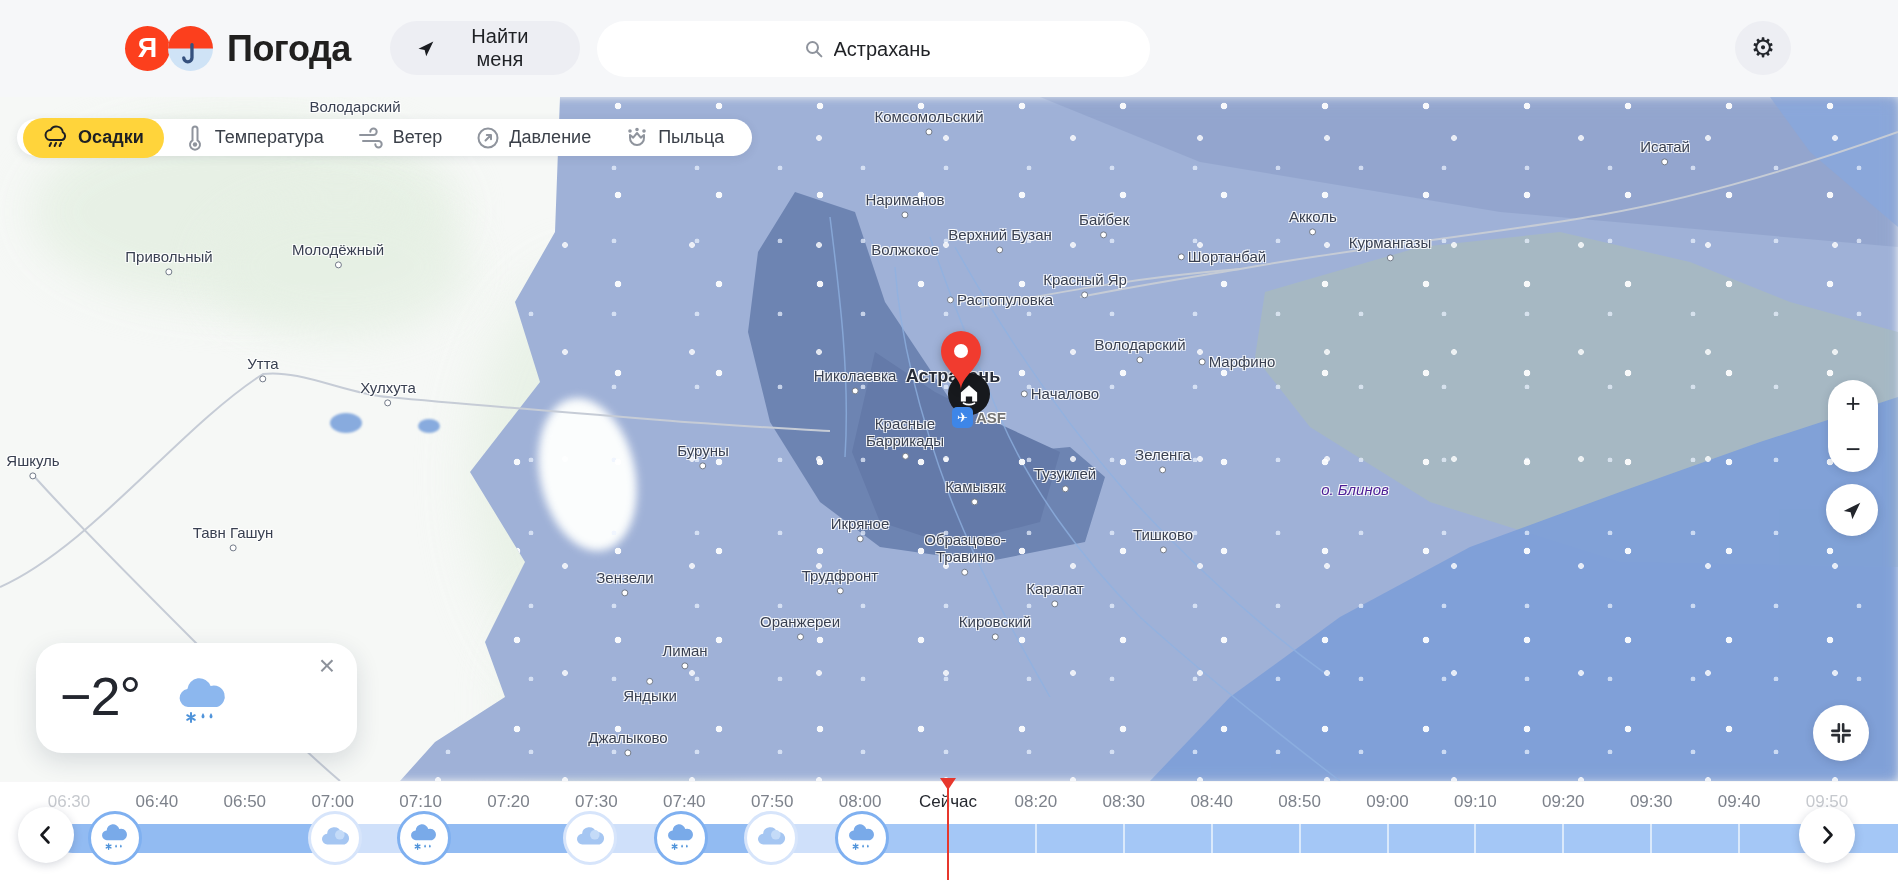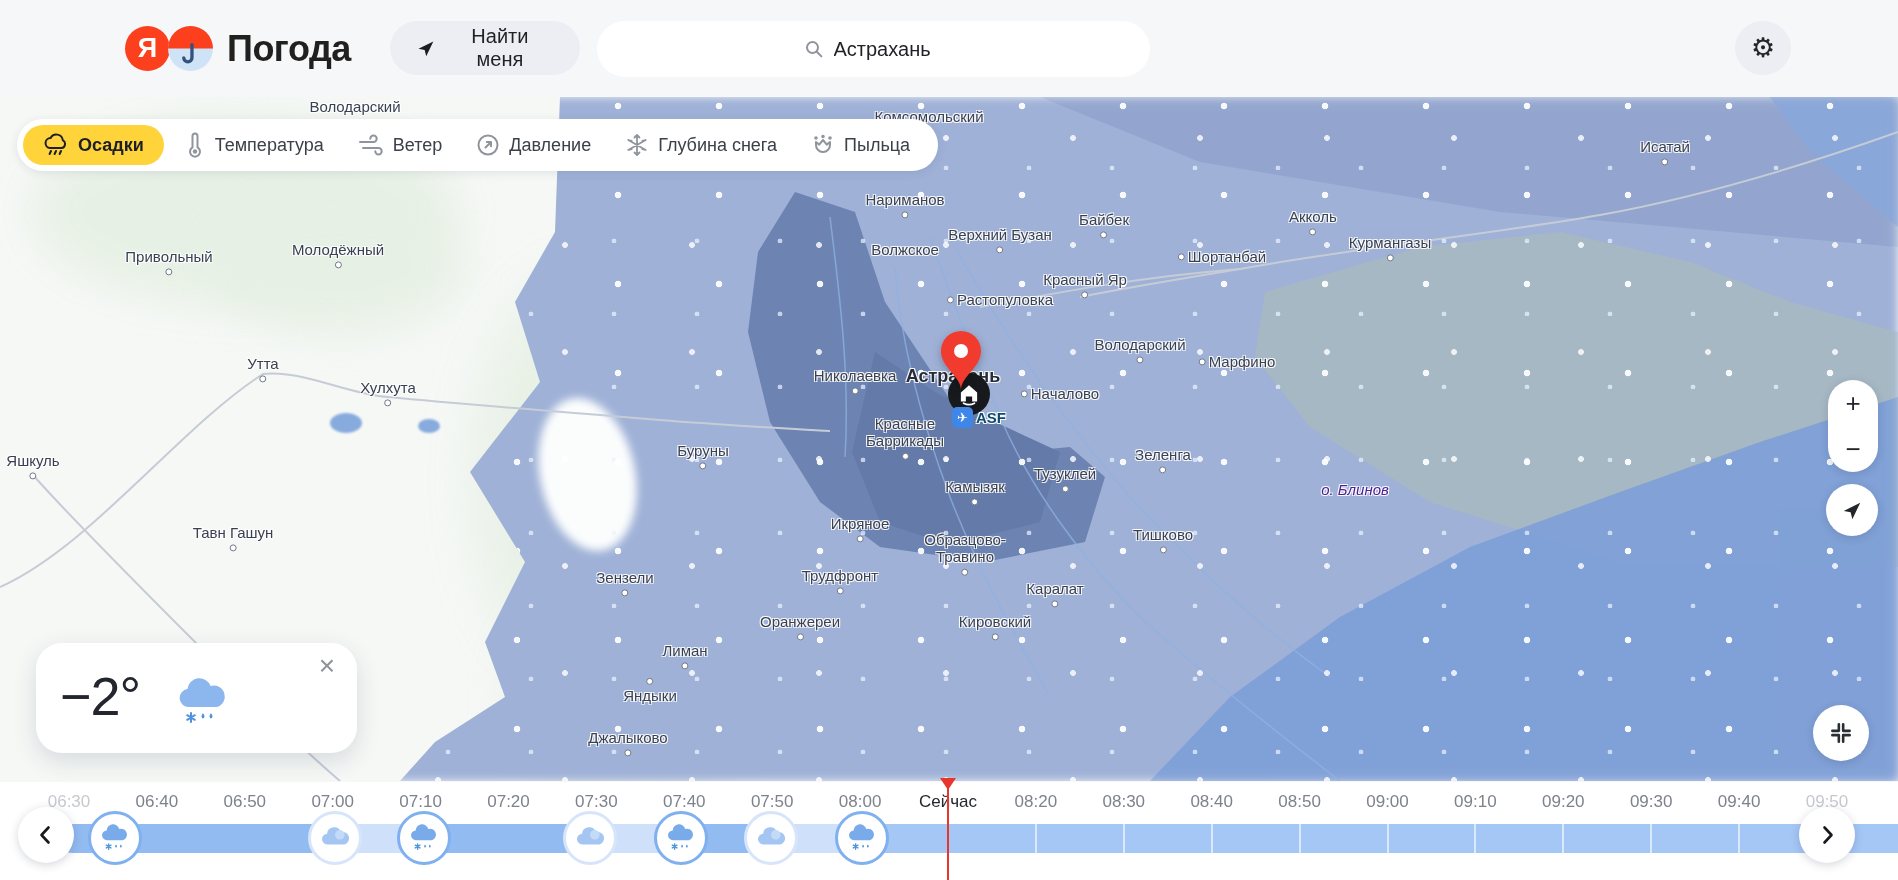--- a/index.html
+++ b/index.html
@@ -54,24 +54,24 @@
   .map-label.m-left .dot{margin:0;}
   .map-label.m-above{flex-direction:column;}
   .map-label.m-above .dot{margin:0 0 2px 0;}
   .map-label.city .lt{font-size:18px;font-weight:700;color:#272c38;}
   .map-label.island .lt{font-style:italic;color:#4c1d95;}
 
   .pin-wrap{position:absolute;left:937px;top:233px;width:48px;height:62px;z-index:14;filter:drop-shadow(0 3px 4px rgba(0,0,0,.25));cursor:pointer;}
   .home-badge{position:absolute;left:948px;top:276px;width:42px;height:42px;border-radius:50%;background:#17191d;z-index:13;display:flex;align-items:center;justify-content:center;}
   .asf{position:absolute;left:952px;top:310px;z-index:13;display:flex;align-items:center;gap:3px;}
   .asf-plane{width:21px;height:21px;border-radius:5px;background:#3e86e8;color:#fff;font-size:13px;display:flex;align-items:center;justify-content:center;}
-  .asf-code{font-size:15px;font-weight:700;color:#0c4a6e;text-shadow:-1px -1px 0 rgba(255,255,255,.9),1px -1px 0 rgba(255,255,255,.9),-1px 1px 0 rgba(255,255,255,.9),1px 1px 0 rgba(255,255,255,.9);}
-
-  
-  .layer-bar{position:absolute;left:17px;top:119px;height:52px;background:#fff;border-radius:26px;display:flex;align-items:center;padding:0 14px 0 6px;gap:6px;box-shadow:0 2px 10px rgba(40,50,80,.10);z-index:50;}
+  .asf-code{font-size:15px;font-weight:700;color:#737373;text-shadow:-1px -1px 0 rgba(255,255,255,.9),1px -1px 0 rgba(255,255,255,.9),-1px 1px 0 rgba(255,255,255,.9),1px 1px 0 rgba(255,255,255,.9);}
+
+  
+  .layer-bar{position:absolute;left:17px;top:119px;height:37px;background:#fff;border-radius:26px;display:flex;align-items:center;padding:0 14px 0 6px;gap:6px;box-shadow:0 2px 10px rgba(40,50,80,.10);z-index:50;}
   .tab{display:flex;align-items:center;gap:9px;border:none;background:transparent;height:40px;padding:0 14px;border-radius:20px;font-size:18px;color:#3b4049;cursor:pointer;white-space:nowrap;}
   .tab .tab-ic{display:flex;align-items:center;}
   .tab.selected{background:#ffd43b;font-weight:700;color:#1d1f24;padding:0 20px;}
 
   
   .zoom-pill{position:absolute;left:1828px;top:380px;width:50px;height:92px;background:#fff;border-radius:25px;box-shadow:0 2px 8px rgba(40,50,80,.18);z-index:40;display:flex;flex-direction:column;}
   .zoom-pill button{flex:1;border:none;background:transparent;font-size:26px;color:#23262c;cursor:pointer;line-height:1;padding:0;}
   .ctl-circle{position:absolute;width:52px;height:52px;border-radius:50%;background:#fff;border:none;box-shadow:0 2px 8px rgba(40,50,80,.18);display:flex;align-items:center;justify-content:center;cursor:pointer;z-index:40;padding:0;}
   .btn-locate{left:1826px;top:484px;}
   .btn-collapse{left:1813px;top:705px;width:56px;height:56px;}
@@ -261,28 +261,20 @@
         <span class="tab-ic">
           <svg width="24" height="24" viewBox="0 0 24 24" fill="none" stroke="#8f949d" stroke-width="2">
             <circle cx="12" cy="12" r="9.5"></circle>
             <path d="M9.5 14.5 15 9m0 0h-4.2M15 9v4.2" stroke-linecap="round" stroke-linejoin="round"></path>
           </svg>
         </span>
         <span>Давление</span>
       </button>
       <button class="tab">
         <span class="tab-ic">
-          <svg width="24" height="24" viewBox="0 0 24 24" fill="none" stroke="#8f949d" stroke-width="1.8" stroke-linecap="round">
-            <path d="M12 2v20M3.3 7l17.4 10M20.7 7 3.3 17M12 2l-2.5 2.5M12 2l2.5 2.5M12 22l-2.5-2.5M12 22l2.5-2.5M3.3 7l3.4.9M3.3 17l3.4-.9M20.7 7l-3.4.9M20.7 17l-3.4-.9"></path>
-          </svg>
-        </span>
-        <span>Глубина снега</span>
-      </button>
-      <button class="tab">
-        <span class="tab-ic">
           <svg width="24" height="24" viewBox="0 0 24 24" fill="none" stroke="#8f949d" stroke-width="2" stroke-linecap="round" stroke-linejoin="round">
             <path d="M5 9v2.5A7 7 0 0 0 12 19a7 7 0 0 0 7-7.5V9l-3.2 2.6L12 7l-3.8 4.6z"></path>
             <circle cx="5" cy="5" r=".8" fill="#8f949d"></circle>
             <circle cx="12" cy="3.5" r=".8" fill="#8f949d"></circle>
             <circle cx="19" cy="5" r=".8" fill="#8f949d"></circle>
           </svg>
         </span>
         <span>Пыльца</span>
       </button>
     </div>

